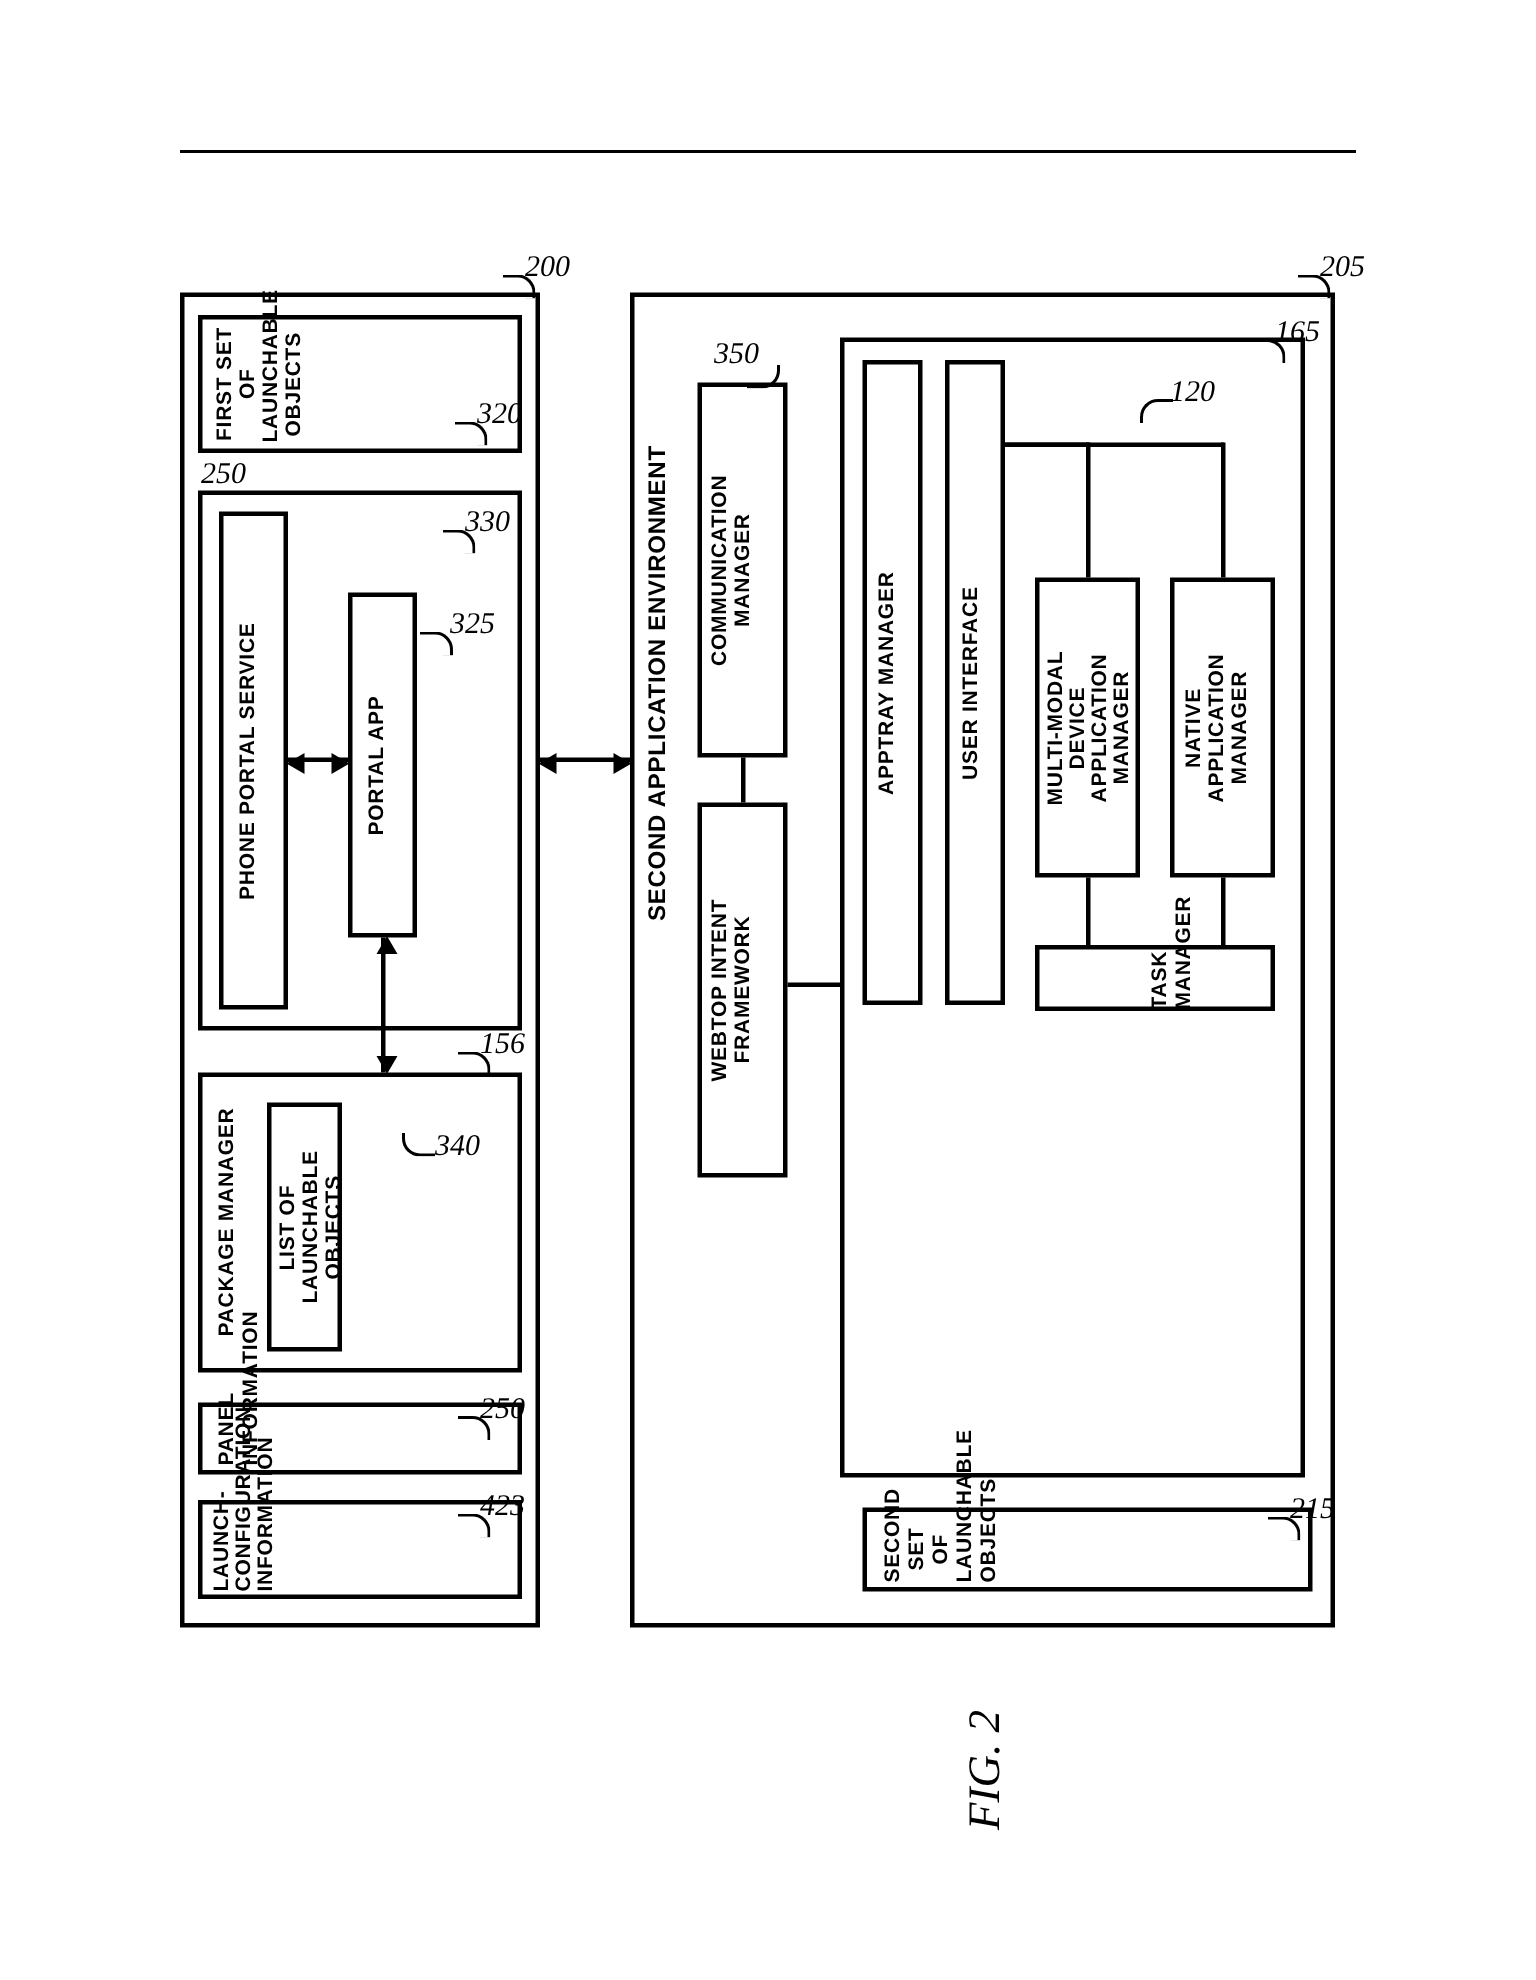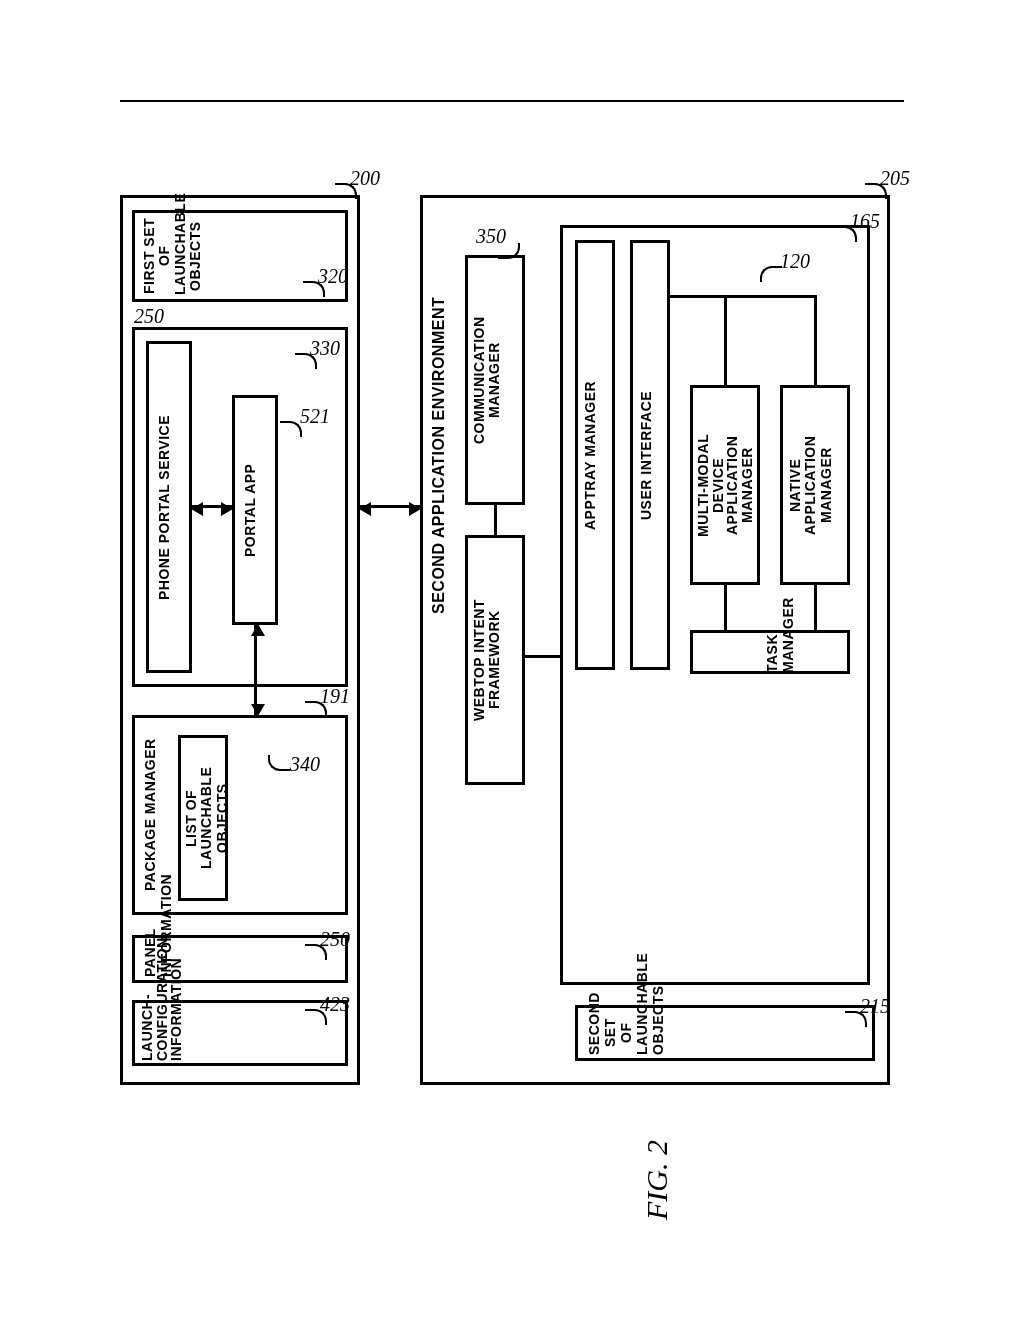--- a/index.html
+++ b/index.html
@@ -125,28 +125,28 @@
     <div class="lead" data-name="lead-320" style="left:183px; top:126px;"></div>
 
     <div class="box" data-name="phone-portal-box" style="left:12px; top:172px; width:216px; height:360px;"></div>
     <div class="box" data-name="phone-portal-inner" style="left:26px; top:186px; width:46px; height:332px;"></div>
     <div class="v lbl-small" data-name="phone-portal-label" style="position:absolute; left:36px; top:196px; height:312px;">PHONE PORTAL SERVICE</div>
     <div class="num" data-name="ref-330" style="left:190px; top:182px;font-style:italic;">330</div>
     <div class="lead" data-name="lead-330" style="left:175px; top:198px;"></div>
 
     <div class="box" data-name="portal-app-box" style="left:112px; top:240px; width:46px; height:230px;"></div>
     <div class="v lbl-small" data-name="portal-app-label" style="position:absolute; left:122px; top:260px; height:190px;">PORTAL APP</div>
-    <div class="num" data-name="ref-325" style="left:180px; top:250px;">521</div>
+    <div class="num" data-name="ref-325" style="left:180px; top:250px;">325</div>
     <div class="lead" data-name="lead-325" style="left:160px; top:266px;"></div>
 
     <div class="hline arr-l arr-r" data-name="arrow-portal" style="left:72px; top:350px; width:40px;"></div>
 
     <div class="box" data-name="package-mgr-box" style="left:12px; top:560px; width:216px; height:200px;"></div>
     <div class="v lbl-small" data-name="package-mgr-label" style="position:absolute; left:22px; top:570px; height:180px;">PACKAGE MANAGER</div>
-    <div class="num" data-name="ref-335" style="left:200px; top:530px;">191</div>
+    <div class="num" data-name="ref-335" style="left:200px; top:530px;">156</div>
     <div class="lead" data-name="lead-335" style="left:185px; top:546px;"></div>
 
     <div class="box" data-name="list-launchable-box" style="left:58px; top:580px; width:50px; height:166px;"></div>
     <div class="v lbl-small" data-name="list-launchable-label" style="position:absolute; left:64px; top:588px; height:150px; width:38px; white-space:pre-line; line-height:1.1;">LIST OF
 LAUNCHABLE OBJECTS</div>
     <div class="num" data-name="ref-340" style="left:170px; top:598px;">340</div>
     <div class="lead flip" data-name="lead-340" style="left:148px; top:600px;"></div>
 
     <div class="vline arr-u arr-d" data-name="arrow-portal-pkg" style="left:134px; top:470px; height:90px;"></div>
 

